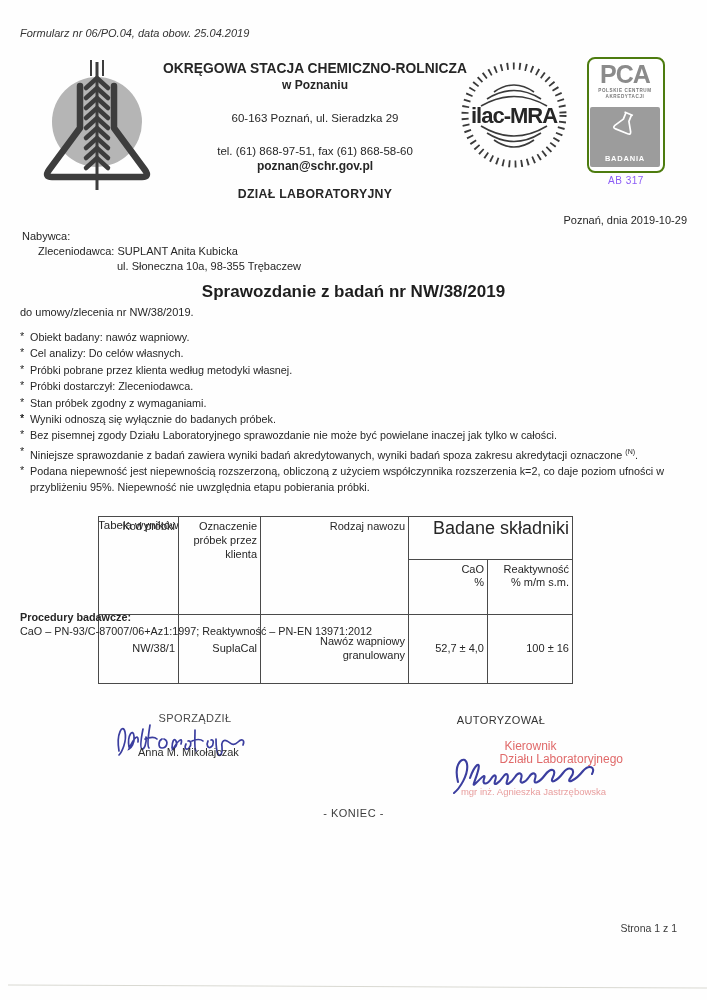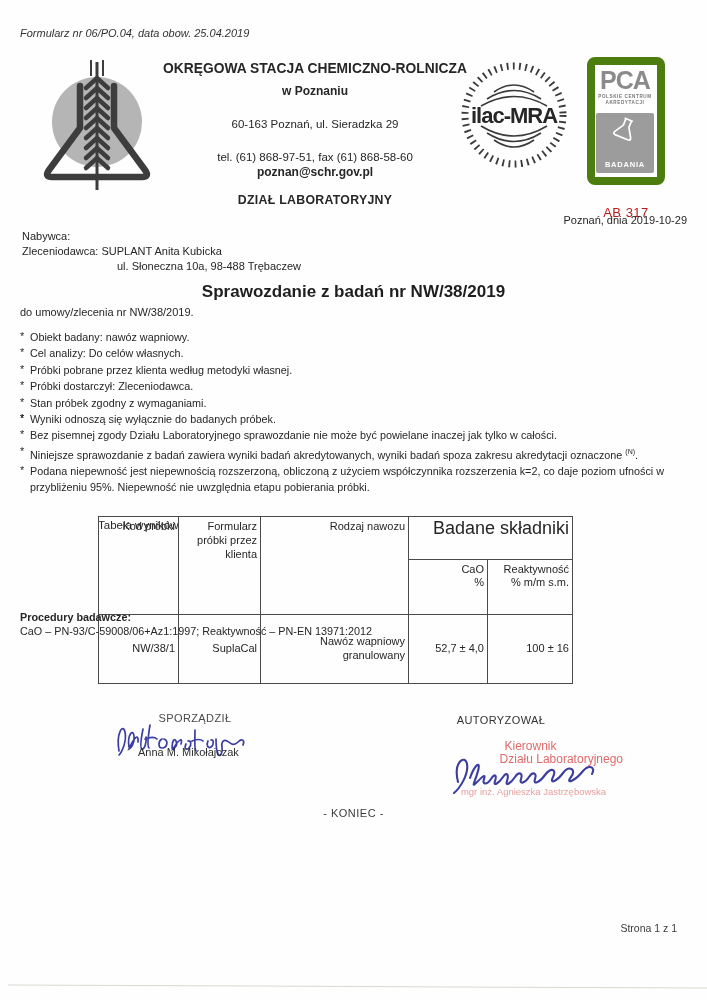--- a/index.html
+++ b/index.html
@@ -6,37 +6,37 @@
   .page{
     position:relative; width:707px; height:1000px; margin:0 auto;
     background:#fefefe; overflow:hidden;
     font-family:"Liberation Sans", sans-serif; color:#262626;
   }
   .abs{position:absolute;}
   
   .formline{left:20px; top:27px; font-style:italic; font-size:11px; color:#333;}
   .orgblock{left:150px; top:60px; width:330px; text-align:center; line-height:1.25;}
   .org-name{font-weight:bold; font-size:13.8px;}
-  .org-city{font-weight:bold; font-size:12px; margin-top:7px;}
+  .org-city{font-weight:bold; font-size:12px; margin-top:1px;}
   .org-addr,.org-phone{font-size:11.5px; margin-top:18px;}
   .org-email{font-weight:bold; font-size:12px; margin-top:1px;}
   .org-dept{font-weight:bold; font-size:12.3px; margin-top:13px; letter-spacing:.3px;}
   
   .pca{left:587px; top:57px; width:78px; text-align:center;}
-  .pca-box{border:8px solid #4d7c0f; border-radius:8px; background:#fff; padding:3px 3px 4px 1px;}
+  .pca-box{border:2px solid #4d7c0f; border-radius:8px; background:#fff; padding:3px 3px 4px 1px;}
   .pca-abbr{font-weight:bold; font-size:25px; color:#8b8b8b; letter-spacing:-1px; line-height:1;}
   .pca-full{font-size:4.6px; color:#777; letter-spacing:.6px; line-height:1.4; margin-top:1px; font-weight:bold;}
   .pca-gray{background:#9c9c9c; margin-top:0; height:60px; border-radius:2px; position:relative;}
   .pca-gray svg{display:block; margin:6px auto 0 auto;}
   .pca-badge{position:absolute; bottom:4px; left:0; right:0; color:#fff; font-weight:bold; font-size:7.5px; letter-spacing:.8px;}
-  .pca-ab{font-size:13px; color:#b91c1c; margin-top:20px; letter-spacing:.5px;}
+  .pca-ab{font-size:10px; color:#8b5cf6; margin-top:2px; letter-spacing:.5px;}
   
   .place-date{right:20px; top:214px; font-size:11px;}
   .nabywca{left:22px; top:230px; font-size:11px;}
-  .zlec{left:22px; top:245px; font-size:11px;}
+  .zlec{left:38px; top:245px; font-size:11px;}
   .zlec-addr{left:117px; top:260px; font-size:11px;}
   .doc-title{left:0; top:282px; width:707px; text-align:center; font-weight:bold; font-size:17px; color:#1e1e1e;}
   .subtitle{left:20px; top:306px; font-size:11px;}
   
   .notes{left:20px; top:329px; width:678px; font-size:10.8px; line-height:16.4px; list-style:none; margin:0; padding:0;}
   .notes li{position:relative; padding-left:10px; margin:0;}
   .notes .marker{position:absolute; left:0; top:-1px;}
   .notes sup{font-size:7px;}
   
   .tbl-caption{left:98px; top:519px; width:474px; text-align:left; font-size:11.5px;}
@@ -130,21 +130,21 @@
     <div class="pca-ab">AB 317</div>
   </div>
 
   <div class="abs place-date">Poznań, dnia 2019-10-29</div>
 
   <div class="abs nabywca">Nabywca:</div>
   <div class="abs zlec">
     <span>Zleceniodawca:</span>
     <span>SUPLANT Anita Kubicka</span>
   </div>
-  <div class="abs zlec-addr">ul. Słoneczna 10a, 98-488 Trębaczew</div>
+  <div class="abs zlec-addr">ul. Słoneczna 10a, 98-355 Trębaczew</div>
 
   <div class="abs doc-title">Sprawozdanie z badań nr NW/38/2019</div>
   <div class="abs subtitle">do umowy/zlecenia nr NW/38/2019.</div>
 
   <ul class="abs notes">
     <li><span class="marker">*</span><span>Obiekt badany: nawóz wapniowy.</span></li>
     <li><span class="marker">*</span><span>Cel analizy: Do celów własnych.</span></li>
     <li><span class="marker">*</span><span>Próbki pobrane przez klienta według metodyki własnej.</span></li>
     <li><span class="marker">*</span><span>Próbki dostarczył: Zleceniodawca.</span></li>
     <li><span class="marker">*</span><span>Stan próbek zgodny z wymaganiami.</span></li>
@@ -160,21 +160,21 @@
     <colgroup>
       <col style="width:80px">
         <col style="width:82px">
         <col style="width:148px">
         <col style="width:79px">
         <col style="width:85px">
     </colgroup>
     <tbody>
         <tr>
       <th rowspan="2">Kod próbki</th>
-      <th rowspan="2">Formularz próbki przez klienta</th>
+      <th rowspan="2">Oznaczenie próbek przez klienta</th>
       <th rowspan="2">Rodzaj nawozu</th>
       <th colspan="2" class="badane" style="height:16px;">Badane składniki</th>
     </tr>
     <tr>
       <th style="height:32px;">
         <div>CaO</div>
         <div>%</div>
       </th>
       <th>
         <div>Reaktywność</div>
@@ -185,21 +185,21 @@
       <td style="height:30px;">NW/38/1</td>
       <td>SuplaCal</td>
       <td>Nawóz wapniowy granulowany</td>
       <td>52,7 ± 4,0</td>
       <td>100 ± 16</td>
     </tr>
   </tbody>
     </table>
 
   <div class="abs proc-label">Procedury badawcze:</div>
-  <div class="abs proc-text">CaO – PN-93/C-59008/06+Az1:1997; Reaktywność – PN-EN 13971:2012</div>
+  <div class="abs proc-text">CaO – PN-93/C-87007/06+Az1:1997; Reaktywność – PN-EN 13971:2012</div>
 
   <div class="abs sporzadzil">SPORZĄDZIŁ</div>
   <svg class="abs sig1" width="140" height="44" viewBox="0 0 140 44">
     <path d="M7 34 C4 16 11 6 13 15 C15 24 10 35 7 38 M17 30 C15 18 21 11 22 19 C23 26 19 31 17 32 C22 20 27 16 26 25 M31 12 C29 22 28 31 30 32 C32 33 35 26 34 20 M38 8 C36 20 35 29 37 31 M33 22 C38 20 43 20 45 22 M50 22 C46 24 46 31 50 31 C55 31 57 24 52 22 M60 31 C60 25 62 20 64 24 C66 28 63 31 61 32 C67 22 71 20 69 27 M74 27 C72 31 74 34 77 31 C80 28 79 23 76 24 M83 13 C83 24 82 32 84 34 M80 24 C84 22 89 22 91 24 M96 24 C94 28 96 32 99 30 C102 28 102 22 99 23 M104 22 C104 28 104 33 106 37 C108 41 111 36 110 30 C109 26 111 22 115 24 C119 26 121 30 126 25 C130 21 133 23 131 28" fill="none" stroke="#3b3e9f" stroke-width="1.7" stroke-linecap="round"></path>
   </svg>
   <div class="abs prepared-name">Anna M. Mikołajczak</div>
 
   <div class="abs autoryzowal">AUTORYZOWAŁ</div>
   <div class="abs stamp">
     <div class="stamp-l1">Kierownik</div>

